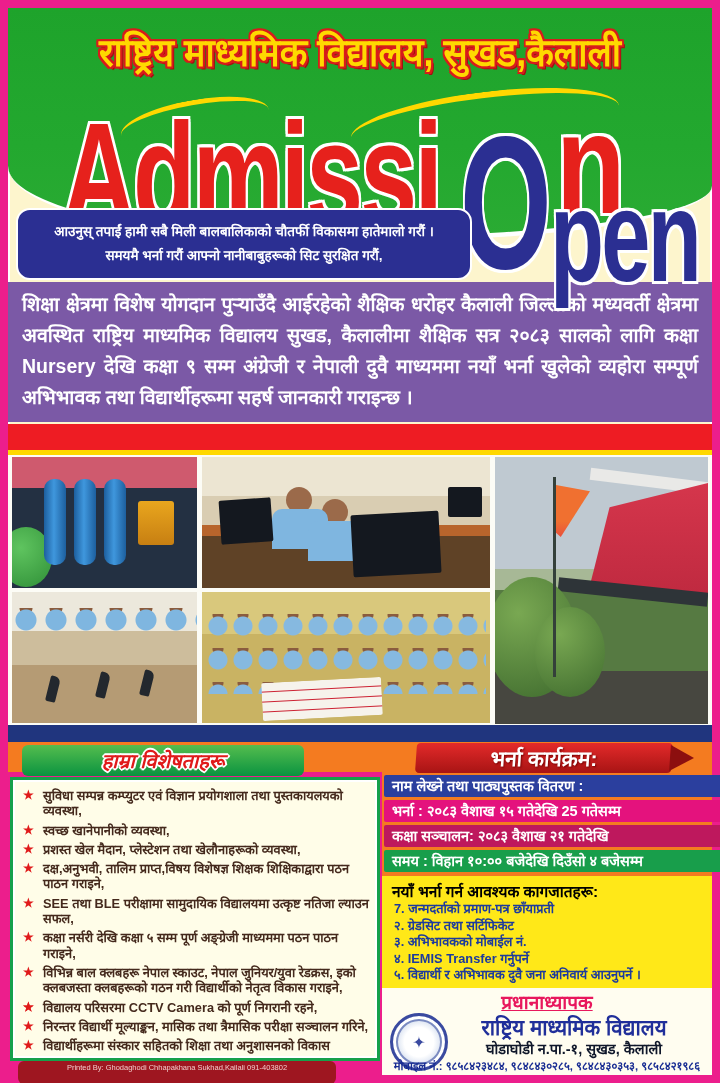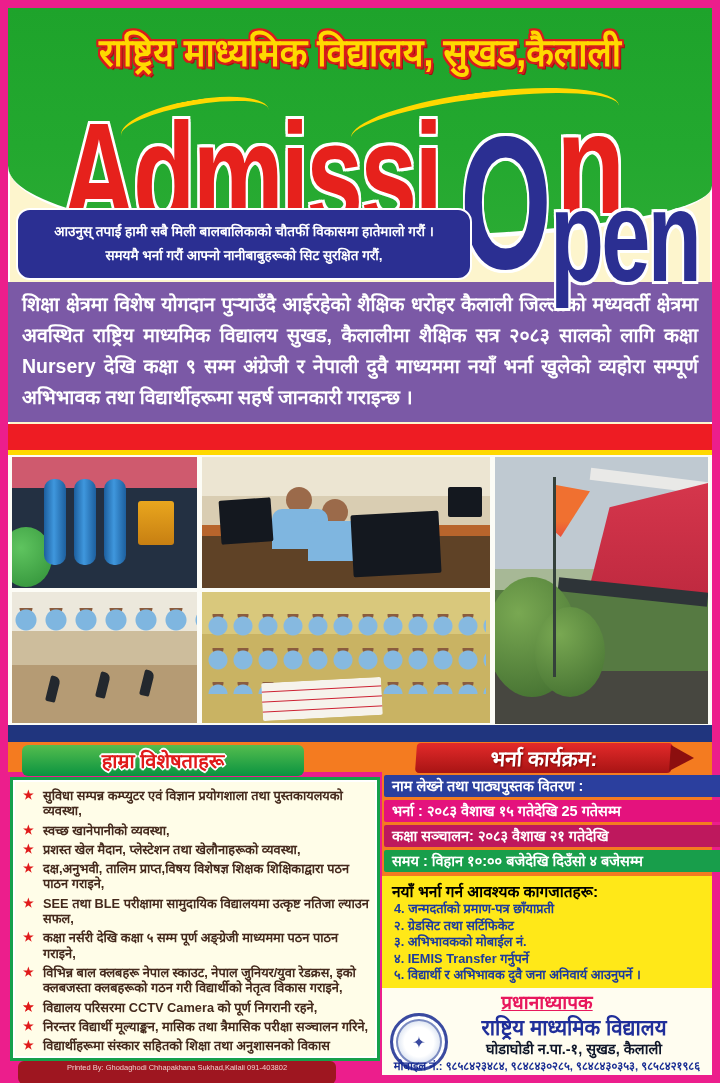--- a/index.html
+++ b/index.html
@@ -104,21 +104,21 @@
 
   
   .band-navy{position:absolute;left:8px;top:725px;width:704px;height:17px;background:#20357e;z-index:3;}
   .sec-bottom{position:absolute;left:8px;top:742px;width:704px;height:333px;background:#ec1e8c;z-index:3;}
   .orange-strip{position:absolute;left:0;top:0;width:704px;height:30px;background:#f47b20;}
 
   .features-header{position:absolute;left:14px;top:3px;width:282px;height:31px;z-index:4;
     background:linear-gradient(#55bd4e,#0a9340);border-radius:6px;
     display:flex;align-items:center;justify-content:center;
     font-size:20px;font-weight:bold;color:#e01a1a;
-    text-shadow:-2px 0 #fff,2px 0 #fff,0 -2px #fff,0 2px #fff,-1px -1px #fff,1px 1px #fff,-1px 1px #fff,1px -1px #fff;}
+    text-shadow:-2px 0 #fff,2px 0 #fff,0 -2px #fff,0 2px #fff,-1px -1px #fff,1px 1px #fff,-1px 1px #fff,1px -1px #fff;font-style:italic;}
   .features-panel{position:absolute;left:2px;top:35px;width:370px;height:284px;box-sizing:border-box;
     background:#fffde8;border:3px solid #16a04a;box-shadow:inset 0 0 0 2px #ffffff;
     padding:8px 8px 2px 8px;z-index:3;}
   .feat-item{position:relative;padding-left:22px;margin-bottom:4px;
     font-size:12.8px;font-weight:bold;color:#44291c;line-height:15.3px;}
   .feat-item .star{position:absolute;left:2px;top:0;color:#e01a1a;font-size:12px;}
 
   .right-col{position:absolute;left:374px;top:0;width:330px;height:333px;}
   .rc-orange{position:absolute;left:0;top:0;width:330px;height:134px;background:#f47b20;}
   .rc-yellow{position:absolute;left:0;top:134px;width:330px;height:112px;background:#ffe818;}
@@ -303,21 +303,21 @@
           <div>भर्ना : २०८३ वैशाख १५ गतेदेखि 25 गतेसम्म</div>
 
           <div>कक्षा सञ्चालन: २०८३ वैशाख २१ गतेदेखि</div>
 
           <div>समय : विहान १०:०० बजेदेखि दिउँसो ४ बजेसम्म</div>
         </div>
 
       <div class="docs-title">नयाँ भर्ना गर्न आवश्यक कागजातहरू:</div>
       <div class="docs-list">
 
-          <div>4. जन्मदर्ताको प्रमाण-पत्र छाँयाप्रती</div>
+          <div>7. जन्मदर्ताको प्रमाण-पत्र छाँयाप्रती</div>
 
           <div>२. ग्रेडसिट तथा सर्टिफिकेट</div>
 
           <div>३. अभिभावकको मोबाईल नं.</div>
 
           <div>४. IEMIS Transfer गर्नुपर्ने</div>
 
           <div>५. विद्यार्थी र अभिभावक दुवै जना अनिवार्य आउनुपर्ने ।</div>
         </div>
 

